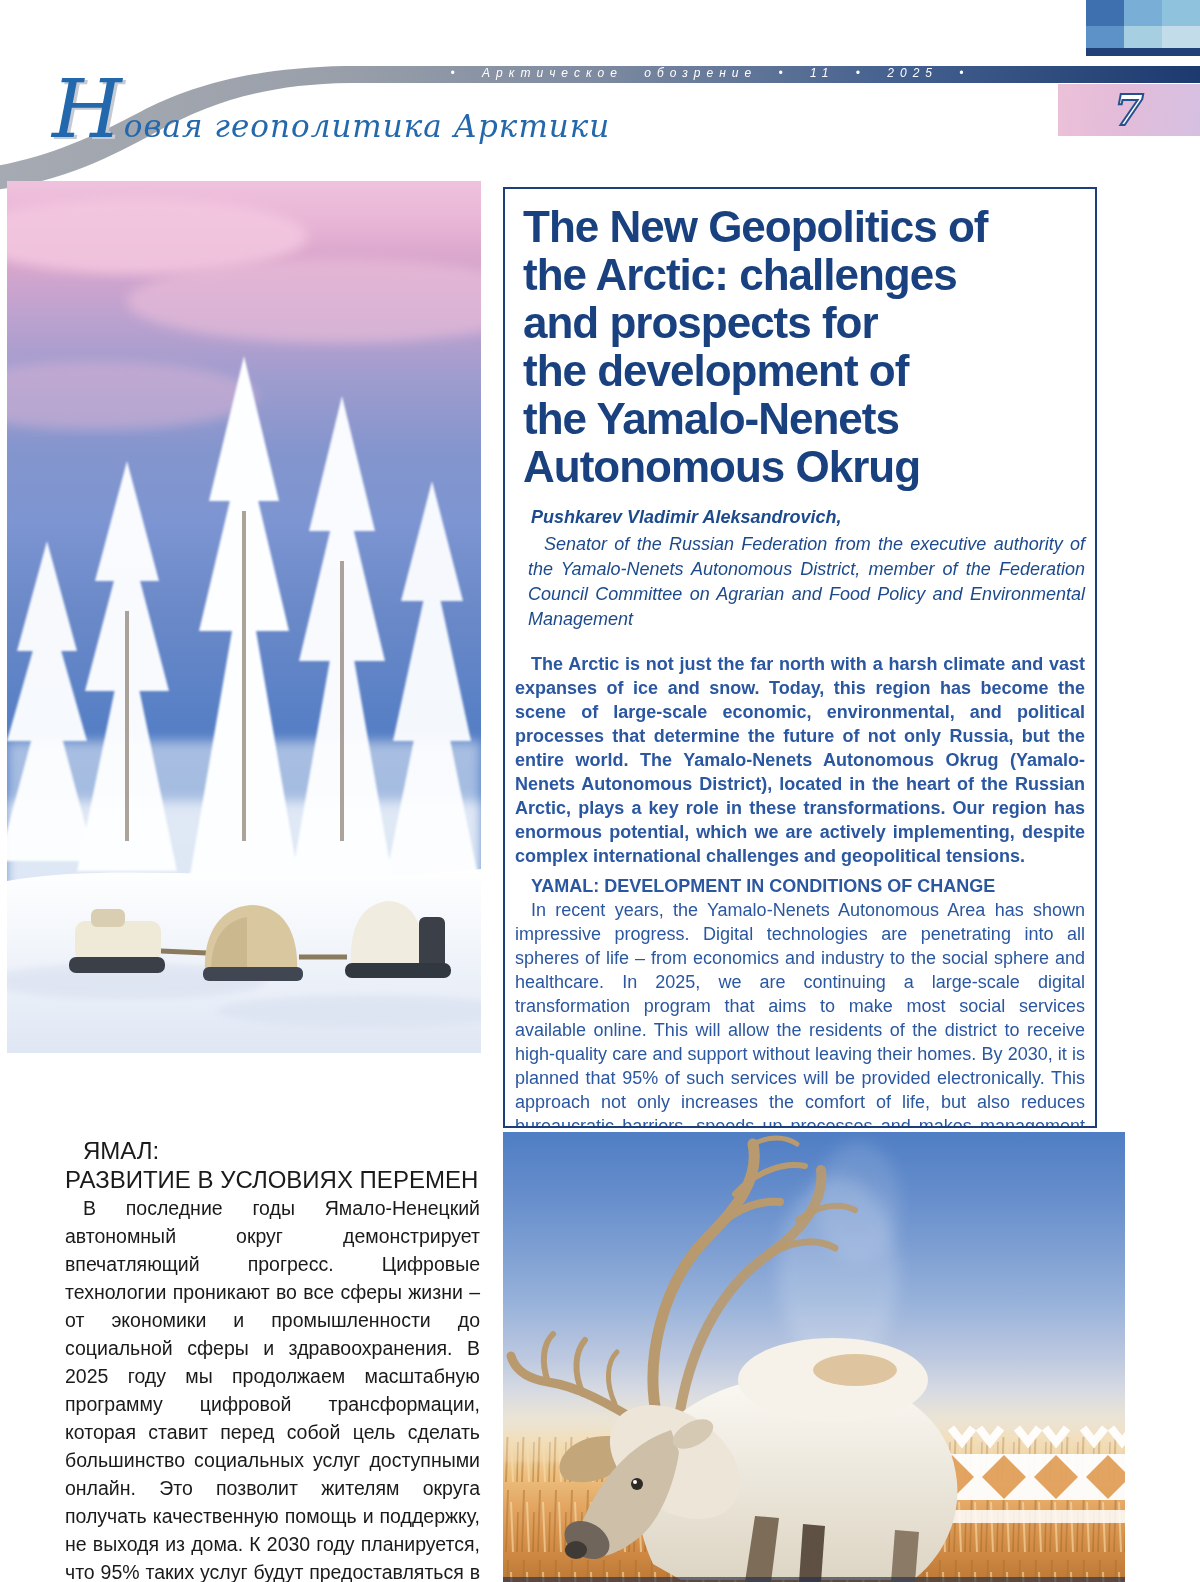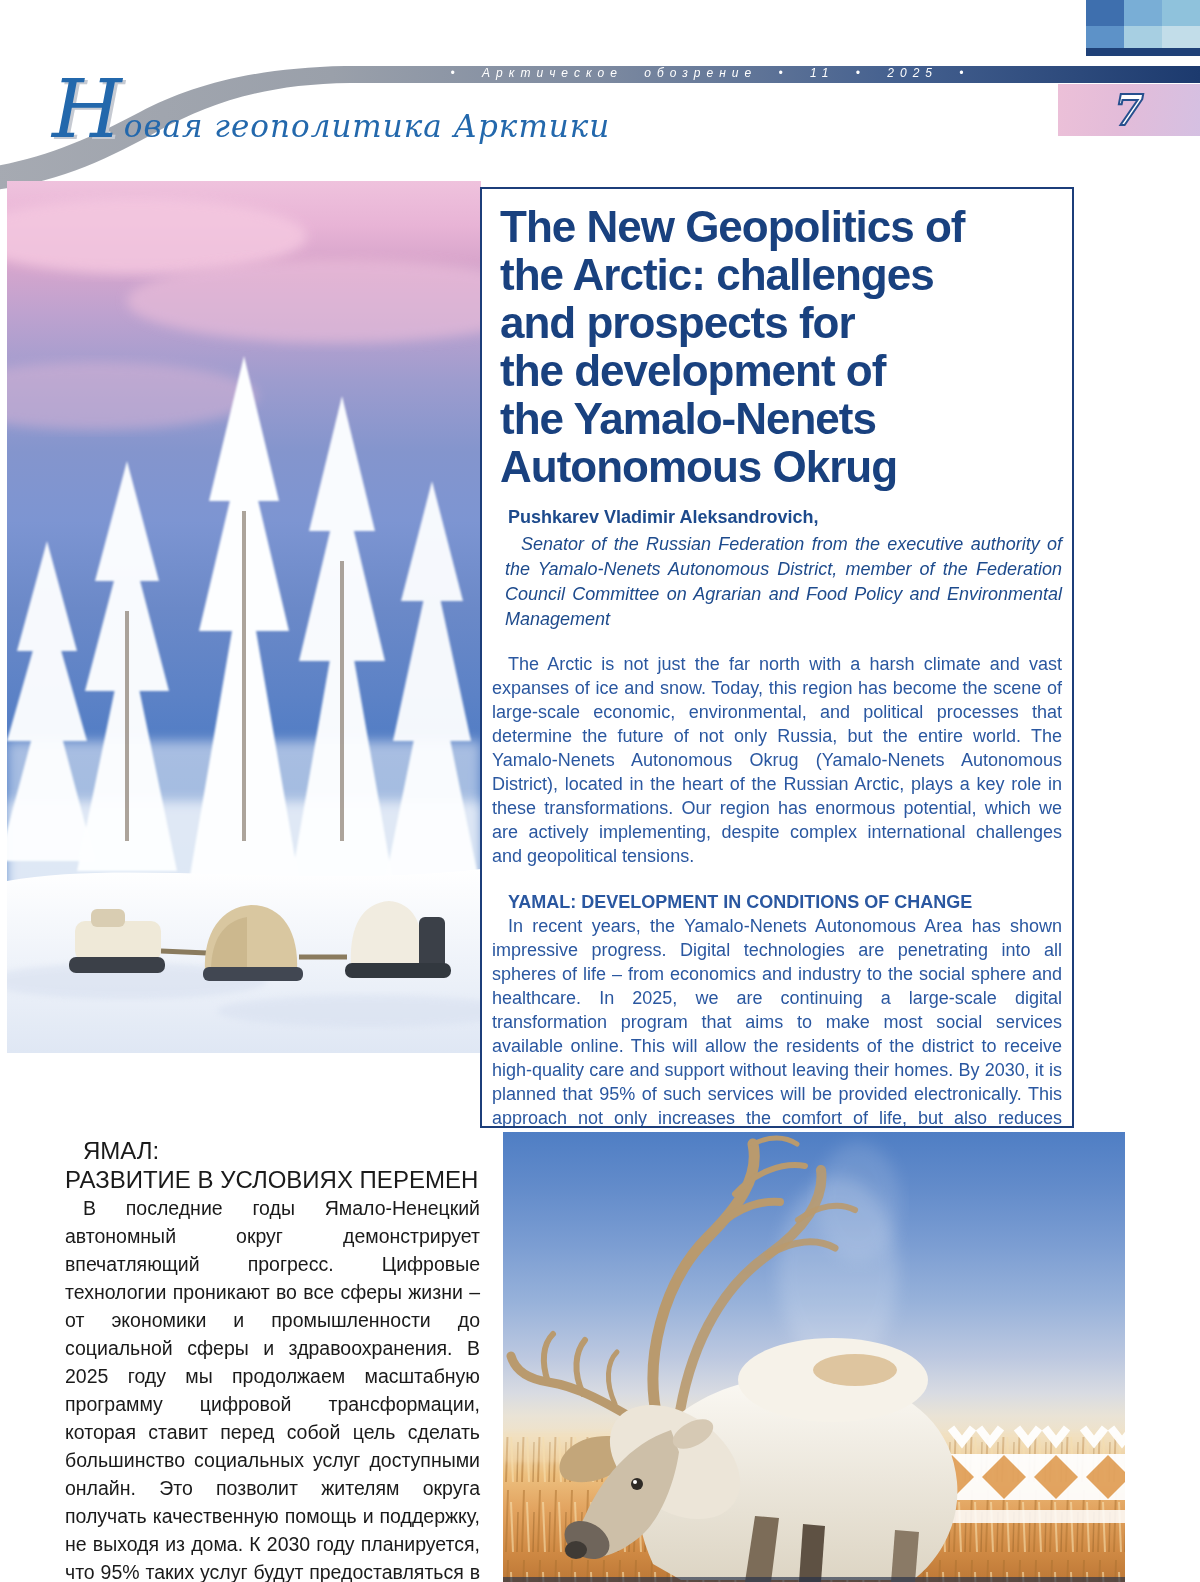--- a/index.html
+++ b/index.html
@@ -35,31 +35,31 @@
   .page-number-box span{font-family:"DejaVu Serif",serif;font-style:italic;font-weight:bold;
     font-size:42px;color:#ffffff;-webkit-text-stroke:2px #27508e;}
 
   
   .winter-photo{position:absolute;left:7px;top:181px;width:474px;height:872px;overflow:hidden;
     background:linear-gradient(180deg,#efc2dd 0%,#e8b4d6 5%,#d9a6cc 9%,#bfa2cf 15%,
       #9d9cce 23%,#8495cd 31%,#7d95d2 39%,#6b89c8 49%,#5c82c6 59%,#4c7ac4 68%,#4478c4 78%,#3f74c0 100%);}
   .winter-photo svg{position:absolute;left:0;top:0;}
 
   
-  .article-box{position:absolute;left:480px;top:187px;width:594px;height:941px;
+  .article-box{position:absolute;left:503px;top:187px;width:594px;height:941px;
     border:2px solid #1c3e7a;box-sizing:border-box;padding:14px 10px;overflow:hidden;background:#fff;}
   .article-title{margin:0 0 14px 8px;white-space:pre-line;
     color:#19417f;font-weight:bold;font-size:44px;line-height:48px;letter-spacing:-1px;}
   .author-name{margin:0 0 2px 0;text-indent:16px;color:#1d4a8c;
-    font-weight:bold;font-size:18px;line-height:25px;}
+    font-weight:bold;font-style:italic;font-size:18px;line-height:25px;}
   .author-affiliation{margin:0 0 20px 13px;text-indent:16px;text-align:justify;color:#1d4a8c;
     font-style:italic;font-size:18px;line-height:25px;}
   .body-par{margin:0;text-indent:16px;text-align:justify;color:#2a57a0;
     font-size:18px;line-height:24px;}
-  .par-gap{margin-bottom:22px;}
+  .par-gap{margin-bottom:6px;font-weight:bold;}
   .section-heading{margin:0;text-indent:16px;color:#2a57a0;font-size:18px;line-height:24px;}
 
   
   .russian-column{position:absolute;left:65px;top:1136px;width:415px;color:#1a1a1a;}
   .russian-heading{margin:0;white-space:pre-line;text-indent:18px;font-size:24px;line-height:29px;}
   .russian-par{margin:0;text-indent:18px;text-align:justify;font-size:19.5px;line-height:28px;}
 
   
   .reindeer-photo{position:absolute;left:503px;top:1132px;width:622px;height:450px;overflow:hidden;
     background:linear-gradient(180deg,#4f7ec4 0%,#628bca 12%,#7b9dd2 25%,#98b2da 38%,

